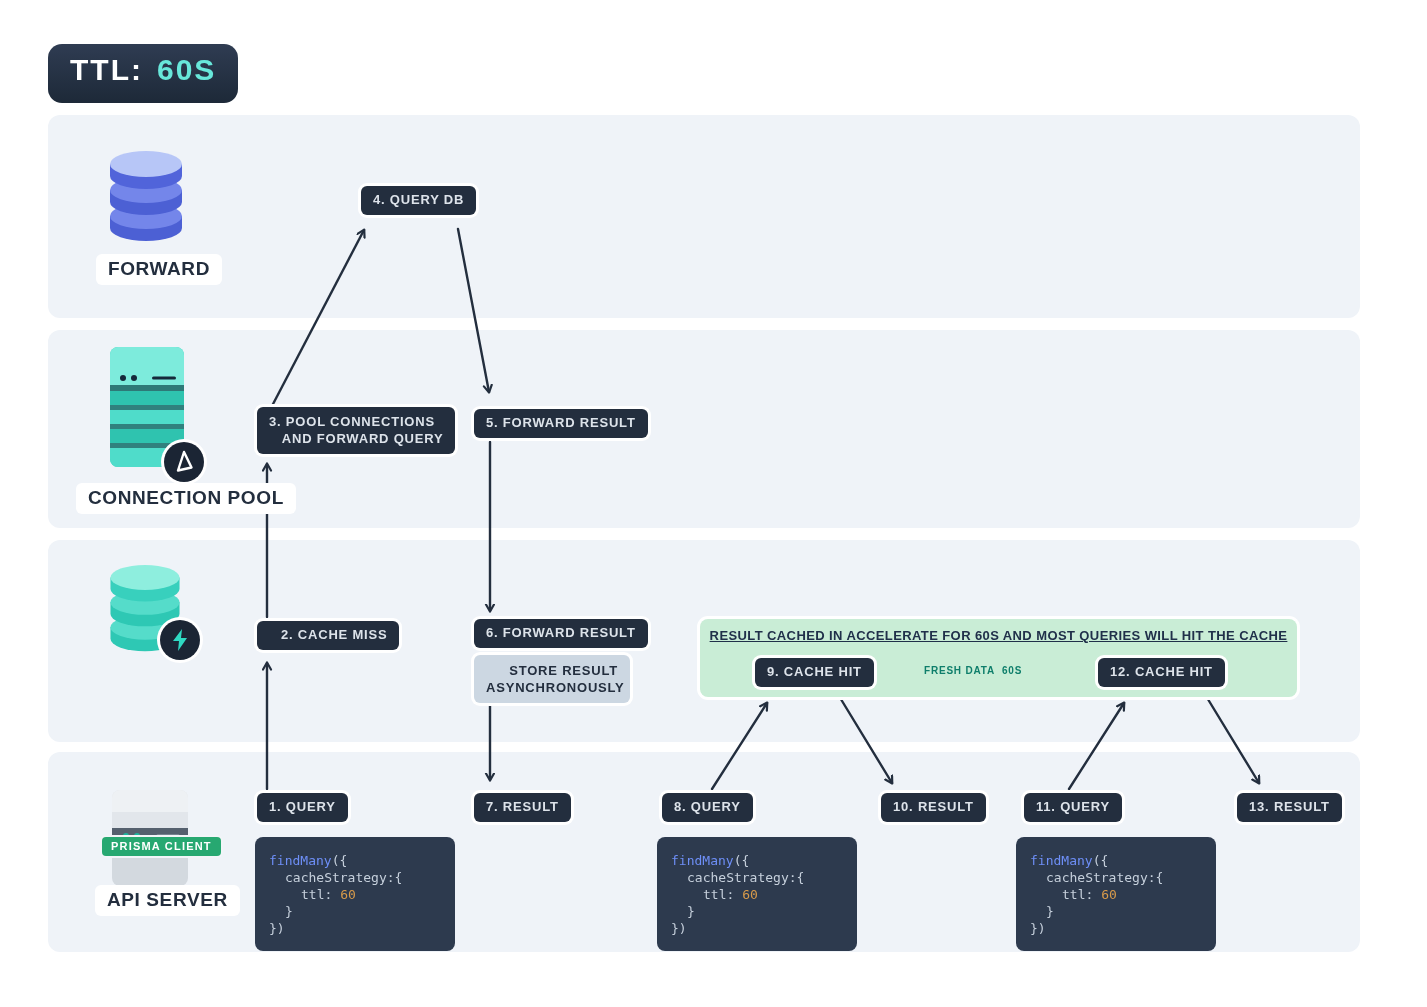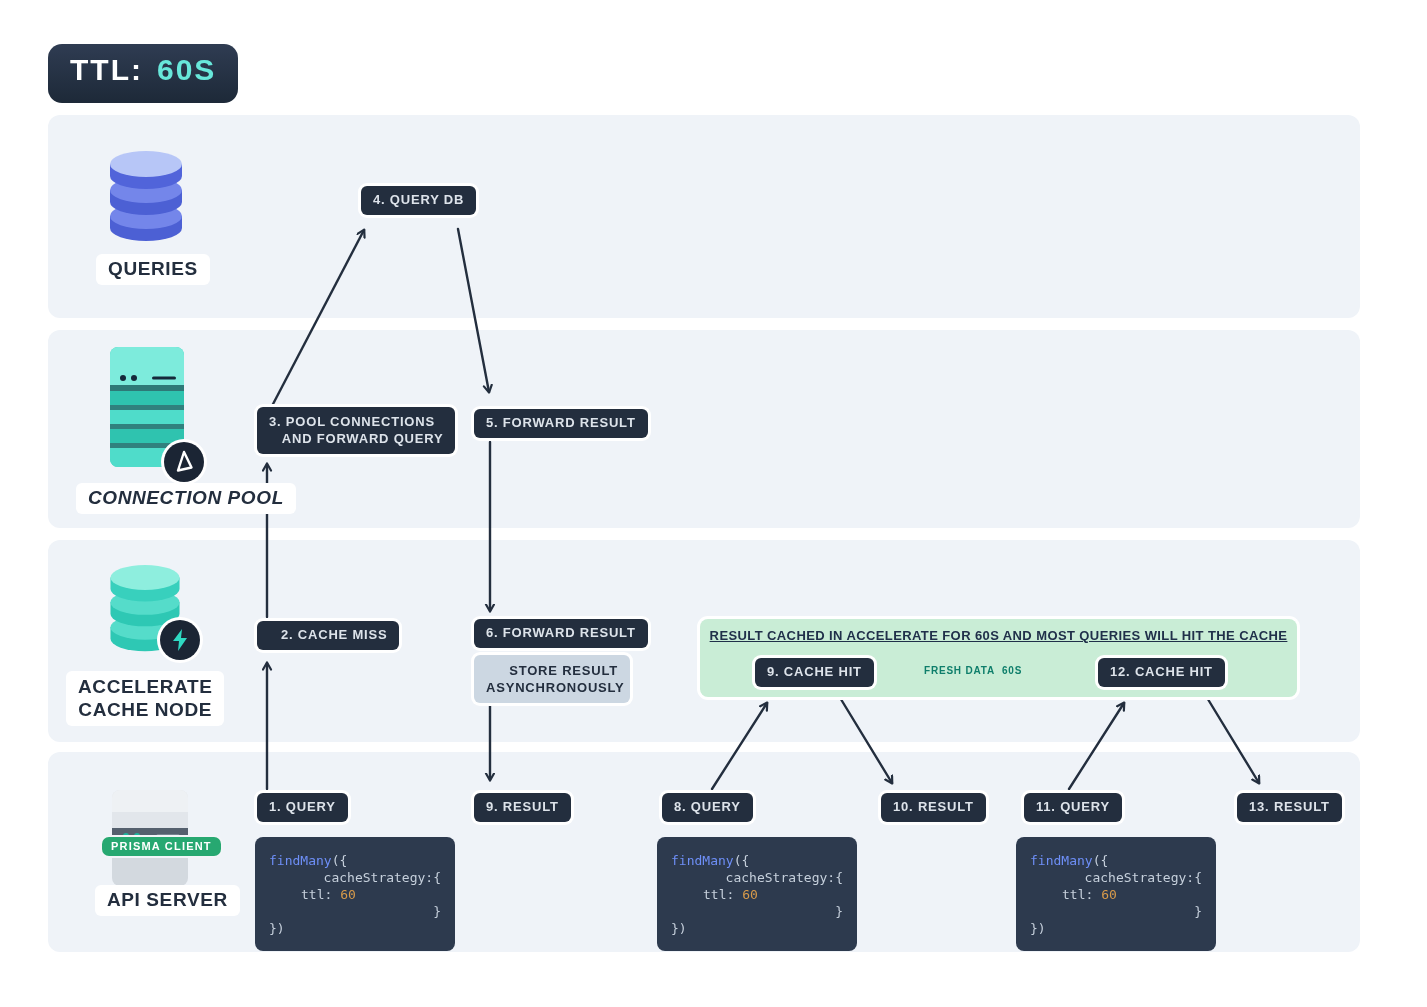--- a/index.html
+++ b/index.html
@@ -98,21 +98,21 @@
     position: absolute;
     width: 200px; height: 114px;
     background: #2d3a4e;
     border-radius: 8px;
     padding: 15px 14px;
     font-family: "DejaVu Sans Mono", monospace;
     font-size: 13px; line-height: 17px;
     color: #c6d0dc;
   }
   .code-line { white-space: pre; }
-  .code-line.ind2 { padding-left: 16px; text-align: right; }
+  .code-line.ind2 { padding-left: 16px; }
   .code-line.ind4 { padding-left: 32px; }
   .tok-fn  { color: #6e8ff7; }
   .tok-num { color: #d79a4a; }
 
   svg.overlay {
     position: absolute; left: 0; top: 0;
     pointer-events: none;
   }
   .icon-wrap { position: absolute; }
   .round-badge {
@@ -167,21 +167,21 @@
   <div class="icon-wrap" style="left:104px; top:150px;">
     <svg width="84" height="98" viewBox="0 0 84 98">
       <path d="M6 66 v12 a36 13 0 0 0 72 0 v-12" fill="#4c60d4"></path>
       <ellipse cx="42" cy="66" rx="36" ry="13" fill="#7486ea"></ellipse>
       <path d="M6 40 v12 a36 13 0 0 0 72 0 v-12" fill="#4c60d4"></path>
       <ellipse cx="42" cy="40" rx="36" ry="13" fill="#7486ea"></ellipse>
       <path d="M6 14 v12 a36 13 0 0 0 72 0 v-12" fill="#5164da"></path>
       <ellipse cx="42" cy="14" rx="36" ry="13" fill="#b7c6f7"></ellipse>
     </svg>
   </div>
-  <div class="entity-label" style="left:96px; top:254px;">QUERIES</div>
+  <div class="entity-label" style="left:96px; top:254px;">FORWARD</div>
 
   <div class="icon-wrap" style="left:110px; top:347px;">
     <svg width="74" height="120" viewBox="0 0 74 120">
       <rect x="0" y="0" width="74" height="120" rx="8" fill="#40d2bf"></rect>
       <path d="M0 8 a8 8 0 0 1 8 -8 h58 a8 8 0 0 1 8 8 v30 h-74 Z" fill="#7debdc"></path>
       <rect x="0" y="38" width="74" height="6" fill="#1f2f3d" opacity="0.55"></rect>
       <rect x="0" y="44" width="74" height="14" fill="#2fc3af"></rect>
       <rect x="0" y="58" width="74" height="5" fill="#1f2f3d" opacity="0.5"></rect>
       <rect x="0" y="63" width="74" height="14" fill="#4fdcca"></rect>
       <rect x="0" y="77" width="74" height="5" fill="#1f2f3d" opacity="0.5"></rect>
@@ -191,64 +191,62 @@
       <circle cx="13" cy="31" r="3" fill="#15293a"></circle>
       <circle cx="24" cy="31" r="3" fill="#15293a"></circle>
       <rect x="42" y="29.5" width="24" height="3" rx="1.5" fill="#15293a"></rect>
     </svg>
   </div>
   <div class="round-badge" style="left:164px; top:442px;">
     <svg width="22" height="24" viewBox="0 0 22 24">
       <path d="M11 2 L18.5 17.5 L5 20.5 Z" fill="none" stroke="#ffffff" stroke-width="2.4" stroke-linejoin="round"></path>
     </svg>
   </div>
-  <div class="entity-label" style="left:76px; top:483px;font-style:italic;">CONNECTION POOL</div>
+  <div class="entity-label" style="left:76px; top:483px;">CONNECTION POOL</div>
 
   <div class="icon-wrap" style="left:104px; top:564px;">
     <svg width="82" height="94" viewBox="0 0 84 98">
       <path d="M6 66 v12 a36 13 0 0 0 72 0 v-12" fill="#2ec8b4"></path>
       <ellipse cx="42" cy="66" rx="36" ry="13" fill="#55dcca"></ellipse>
       <path d="M6 40 v12 a36 13 0 0 0 72 0 v-12" fill="#2ec8b4"></path>
       <ellipse cx="42" cy="40" rx="36" ry="13" fill="#55dcca"></ellipse>
       <path d="M6 14 v12 a36 13 0 0 0 72 0 v-12" fill="#38d0bd"></path>
       <ellipse cx="42" cy="14" rx="36" ry="13" fill="#8eeede"></ellipse>
     </svg>
   </div>
   <div class="round-badge" style="left:160px; top:620px;">
     <svg width="20" height="24" viewBox="0 0 20 24">
       <path d="M12 1 L3 13 h6 L8 23 L17 10 h-6 Z" fill="#2fd9c2"></path>
     </svg>
   </div>
-  <div class="entity-label" style="left:66px; top:671px; line-height:23px;">ACCELERATE
-CACHE NODE</div>
 
   <div class="icon-wrap" style="left:112px; top:790px;">
     <svg width="76" height="96" viewBox="0 0 76 96">
       <path d="M0 8 a8 8 0 0 1 8 -8 h60 a8 8 0 0 1 8 8 v30 h-76 Z" fill="#e2e6eb"></path>
       <path d="M0 8 a8 8 0 0 1 8 -8 h60 a8 8 0 0 1 8 8 v14 h-76 Z" fill="#eef1f4"></path>
       <rect x="0" y="38" width="76" height="16" fill="#55606e"></rect>
       <circle cx="14" cy="46" r="3" fill="#1fb39c"></circle>
       <circle cx="25" cy="46" r="3" fill="#1fb39c"></circle>
       <rect x="44" y="44.5" width="24" height="3" rx="1.5" fill="#9aa4af"></rect>
       <path d="M0 54 h76 v34 a8 8 0 0 1 -8 8 h-60 a8 8 0 0 1 -8 -8 Z" fill="#d3d9df"></path>
     </svg>
   </div>
-  <div class="client-badge" style="left:102px; top:837px;border-radius:7px;">PRISMA CLIENT</div>
+  <div class="client-badge" style="left:102px; top:837px;">PRISMA CLIENT</div>
   <div class="entity-label" style="left:95px; top:885px;">API SERVER</div>
 
   <div class="step" style="left:361px; top:186px;">4. QUERY DB</div>
   <div class="step multiline" style="left:257px; top:407px;">3. POOL CONNECTIONS
    AND FORWARD QUERY</div>
   <div class="step" style="left:474px; top:409px;">5. FORWARD RESULT</div>
   <div class="step" style="left:257px; top:621px;padding-left:24px;">2. CACHE MISS</div>
   <div class="step" style="left:474px; top:619px;">6. FORWARD RESULT</div>
   <div class="store-note" style="left:474px; top:655px; width:156px;text-align:right;">STORE RESULT
 ASYNCHRONOUSLY</div>
   <div class="step" style="left:257px; top:793px;">1. QUERY</div>
-  <div class="step" style="left:474px; top:793px;">9. RESULT</div>
+  <div class="step" style="left:474px; top:793px;">7. RESULT</div>
   <div class="step" style="left:662px; top:793px;">8. QUERY</div>
   <div class="step" style="left:881px; top:793px;">10. RESULT</div>
   <div class="step" style="left:1024px; top:793px;">11. QUERY</div>
   <div class="step" style="left:1237px; top:793px;">13. RESULT</div>
 
   <div class="cache-banner">
     <div class="cache-banner-title">RESULT CACHED IN ACCELERATE FOR 60S AND MOST QUERIES WILL HIT THE CACHE</div>
     <div class="step" style="left:55px; top:39px;">9. CACHE HIT</div>
     <div class="fresh-data"><span>FRESH DATA</span><span class="fresh-value">60S</span></div>
     <div class="step" style="left:398px; top:39px;">12. CACHE HIT</div>

